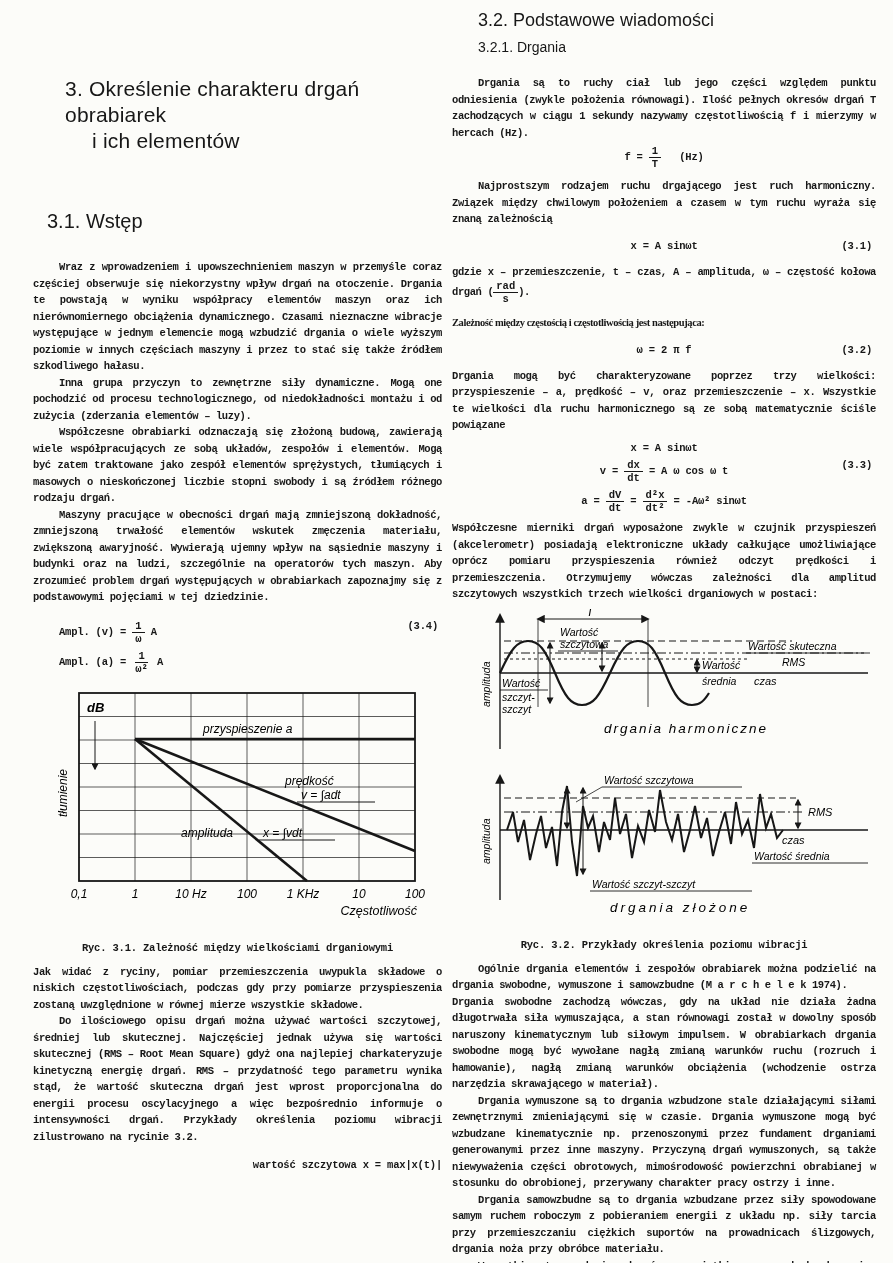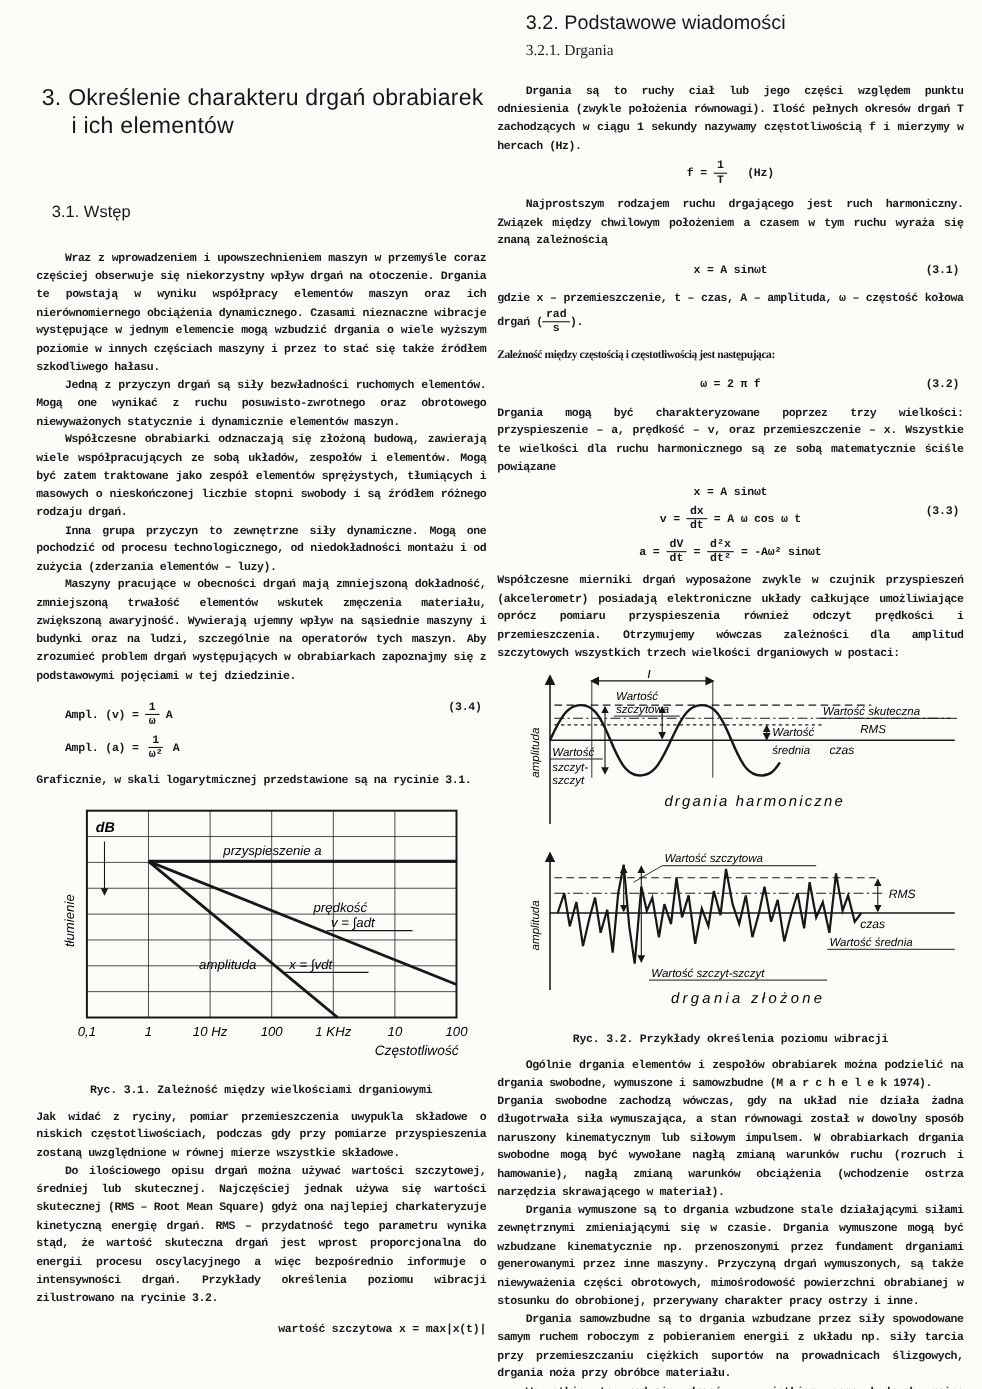--- a/index.html
+++ b/index.html
@@ -2,26 +2,26 @@
 <html><head>
 <meta charset="utf-8">
 <style>
   html,body{margin:0;padding:0;background:#e9e9e9;}
   .page{position:relative;width:893px;height:1263px;background:#fcfcf9;overflow:hidden;
         font-family:"Liberation Mono", monospace;color:#171717;}
   .col{position:absolute;}
   .col-left{left:33px;top:76px;width:409px;}
   .col-right{left:452px;top:10px;width:424px;}
   .h1{font-family:"Liberation Sans", sans-serif;font-size:21px;line-height:26px;
-      font-weight:400;margin-left:5px;letter-spacing:.2px;}
+      font-weight:400;margin-left:32px;letter-spacing:.2px;}
   .h1-l2{padding-left:27px;}
-  .h2{font-family:"Liberation Sans", sans-serif;font-size:15px;font-weight:400;
+  .h2{font-family:"Liberation Sans", sans-serif;font-size:20px;font-weight:400;
       margin:56px 0 5px 14px;}
   .h3{font-family:"Liberation Sans", sans-serif;font-size:18px;font-weight:400;margin-left:26px;}
-  .h4{font-family:Liberation Serif, serif;font-size:14px;font-weight:400;margin:8px 0 0 26px;}
+  .h4{font-family:Liberation Sans, sans-serif;font-size:14px;font-weight:400;margin:8px 0 0 26px;}
   .body-text{font-size:10.5px;font-weight:bold;line-height:16.5px;letter-spacing:-0.4px;
       text-align:justify;}
   .col-left .body-text.first{margin-top:26px;}
   p{margin:0;}
   p.ind{text-indent:26px;}
   .eq{position:relative;font-size:10.5px;font-weight:bold;letter-spacing:-0.2px;}
   .eqrow{margin:5px 0;}
   .eqno{position:absolute;right:4px;}
   .fr{display:inline-flex;flex-direction:column;align-items:center;vertical-align:middle;
       line-height:1.15;letter-spacing:0;}
@@ -45,23 +45,22 @@
 
   <div class="col col-left">
     <div class="h1">
       <span>3. Określenie charakteru drgań obrabiarek</span><br>
       <span class="h1-l2">i ich elementów</span>
     </div>
     <div class="h2">3.1. Wstęp</div>
 
     <div class="body-text first">
       <p class="ind">Wraz z wprowadzeniem i upowszechnieniem maszyn w przemyśle coraz częściej obserwuje się niekorzystny wpływ drgań na otoczenie. Drgania te powstają w wyniku współpracy elementów maszyn oraz ich nierównomiernego obciążenia dynamicznego. Czasami nieznaczne wibracje występujące w jednym elemencie mogą wzbudzić drgania o wiele wyższym poziomie w innych częściach maszyny i przez to stać się także źródłem szkodliwego hałasu.</p>
-      <p class="ind">Jedną z przyczyn drgań są siły bezwładności ruchomych elementów. Mogą one wynikać z ruchu posuwisto-zwrotnego oraz obrotowego niewyważonych statycznie i dynamicznie elementów maszyn.</p>
+      <p class="ind">Inna grupa przyczyn to zewnętrzne siły dynamiczne. Mogą one pochodzić od procesu technologicznego, od niedokładności montażu i od zużycia (zderzania elementów – luzy).</p>
       <p class="ind">Współczesne obrabiarki odznaczają się złożoną budową, zawierają wiele współpracujących ze sobą układów, zespołów i elementów. Mogą być zatem traktowane jako zespół elementów sprężystych, tłumiących i masowych o nieskończonej liczbie stopni swobody i są źródłem różnego rodzaju drgań.</p>
-      <p class="ind">Inna grupa przyczyn to zewnętrzne siły dynamiczne. Mogą one pochodzić od procesu technologicznego, od niedokładności montażu i od zużycia (zderzania elementów – luzy).</p>
       <p class="ind">Maszyny pracujące w obecności drgań mają zmniejszoną dokładność, zmniejszoną trwałość elementów wskutek zmęczenia materiału, zwiększoną awaryjność. Wywierają ujemny wpływ na sąsiednie maszyny i budynki oraz na ludzi, szczególnie na operatorów tych maszyn. Aby zrozumieć problem drgań występujących w obrabiarkach zapoznajmy się z podstawowymi pojęciami w tej dziedzinie.</p>
     </div>
 
     <div class="eq eq34">
       <div class="eqrow">
         <span>Ampl. (v) =</span>
         <span class="fr">
             <span class="n">1</span>
             <span class="d">ω</span>
           </span>
@@ -71,21 +70,20 @@
       <div class="eqrow">
         <span>Ampl. (a) =</span>
         <span class="fr">
             <span class="n">1</span>
             <span class="d">ω²</span>
           </span>
         <span>A</span>
       </div>
     </div>
 
-    <p class="body-text graf">Graficznie, w skali logarytmicznej przedstawione są na rycinie 3.1.</p>
 
     <div class="chartwrap">
       <svg width="382" height="240" viewBox="0 0 382 240">
         <defs>
           <marker id="ar" viewBox="0 0 10 10" refX="8" refY="5" markerWidth="7" markerHeight="7" orient="auto-start-reverse">
             <path d="M0,0 L10,5 L0,10 z" fill="#171717"></path>
           </marker>
         </defs>
         <g stroke="#171717" stroke-width="0.7">
           <line x1="80" y1="8" x2="80" y2="196"></line>

